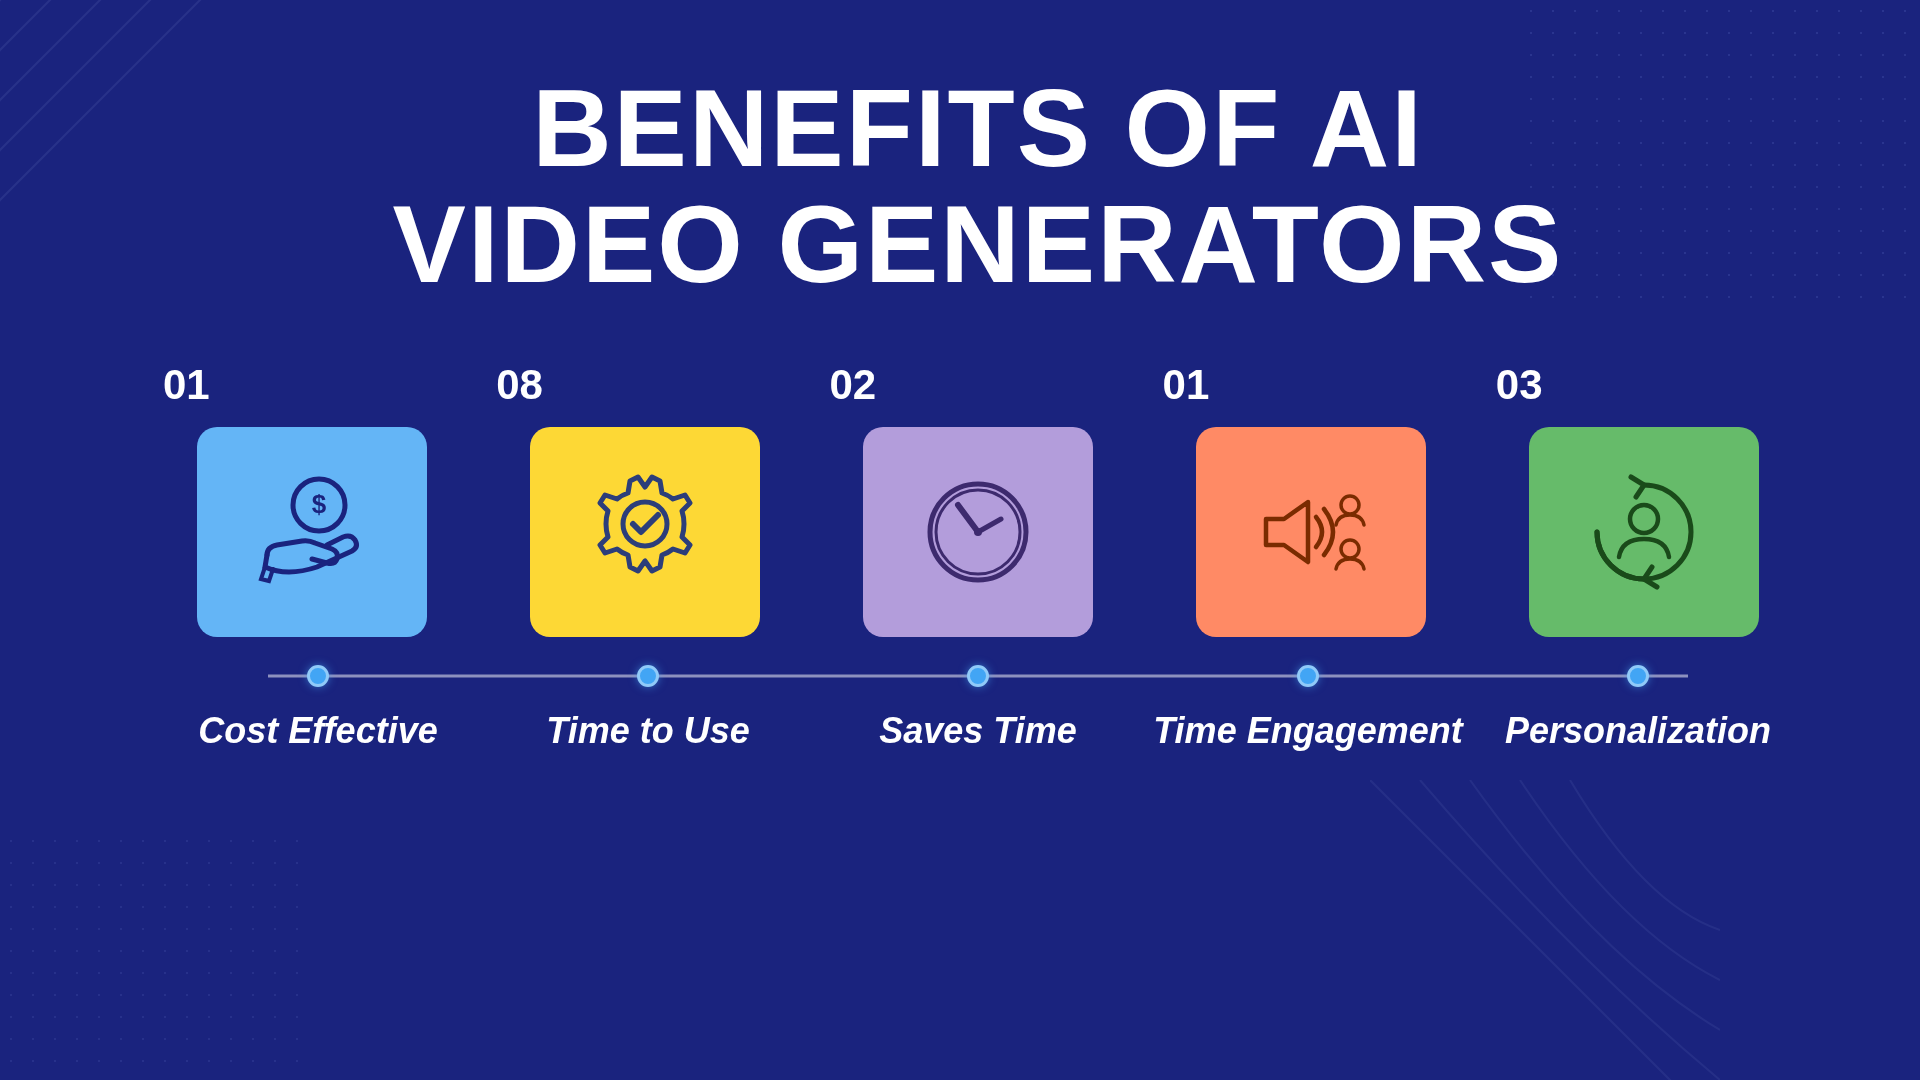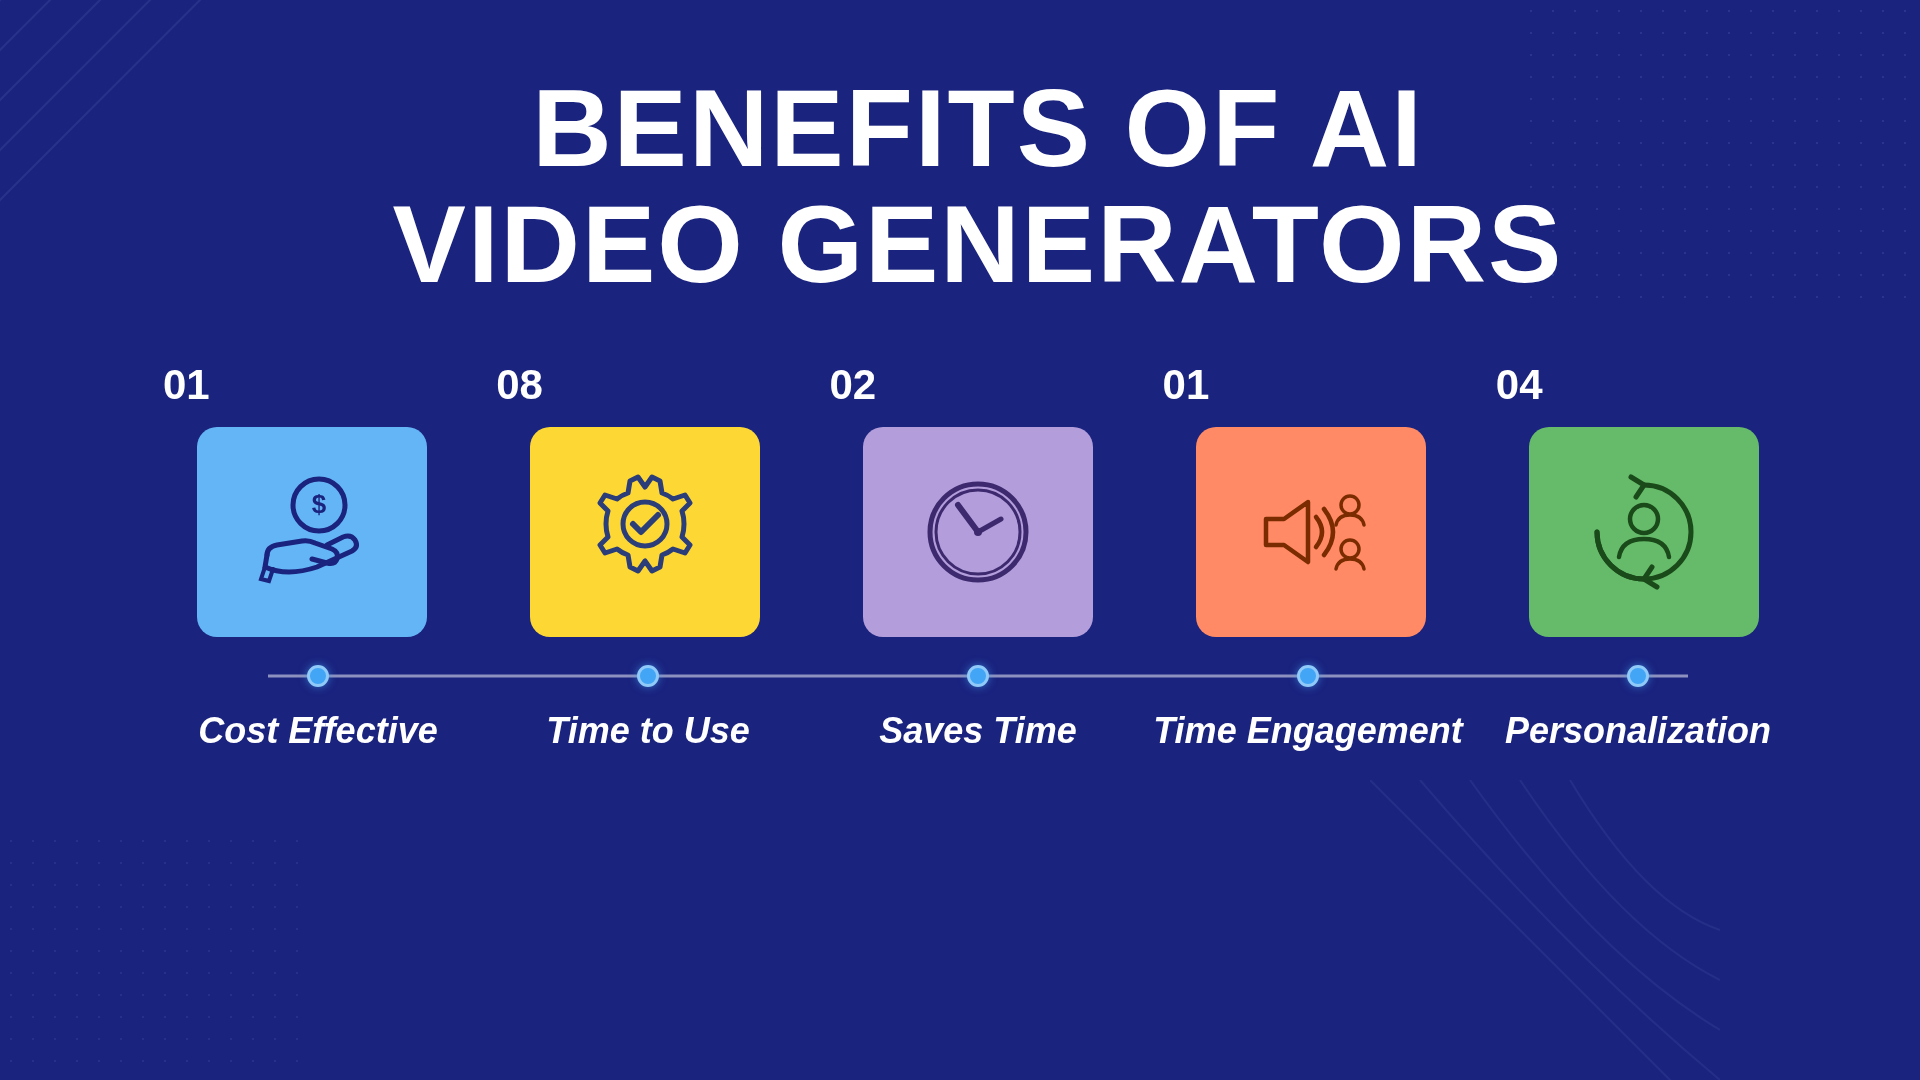--- a/index.html
+++ b/index.html
@@ -289,21 +289,21 @@
             <circle cx="104" cy="38" r="9" stroke="#7a2b00" stroke-width="3.5" fill="none"></circle>
             <path d="M 90 58 Q 92 48 104 48 Q 116 48 118 58" stroke="#7a2b00" stroke-width="3.5" fill="none" stroke-linecap="round"></path>
 
             <circle cx="104" cy="82" r="9" stroke="#7a2b00" stroke-width="3.5" fill="none"></circle>
             <path d="M 90 102 Q 92 92 104 92 Q 116 92 118 102" stroke="#7a2b00" stroke-width="3.5" fill="none" stroke-linecap="round"></path>
           </svg>
         </div>
       </div>
 
       <div class="benefit-item">
-        <div class="benefit-number">04</div>
+        <div class="benefit-number">03</div>
         <div class="benefit-card card-green">
           <svg class="icon-svg" viewBox="0 0 130 130" fill="none">
 
             <path d="M 65 18 A 47 47 0 1 1 18 65" stroke="#1a4a1a" stroke-width="5" fill="none" stroke-linecap="round"></path>
 
             <path d="M 52 10 L 65 18 L 57 30" stroke="#1a4a1a" stroke-width="5" fill="none" stroke-linecap="round" stroke-linejoin="round"></path>
 
             <path d="M 65 112 A 47 47 0 0 1 18 65" stroke="#1a4a1a" stroke-width="5" fill="none" stroke-linecap="round"></path>
 
             <path d="M 78 120 L 65 112 L 73 100" stroke="#1a4a1a" stroke-width="5" fill="none" stroke-linecap="round" stroke-linejoin="round"></path>

